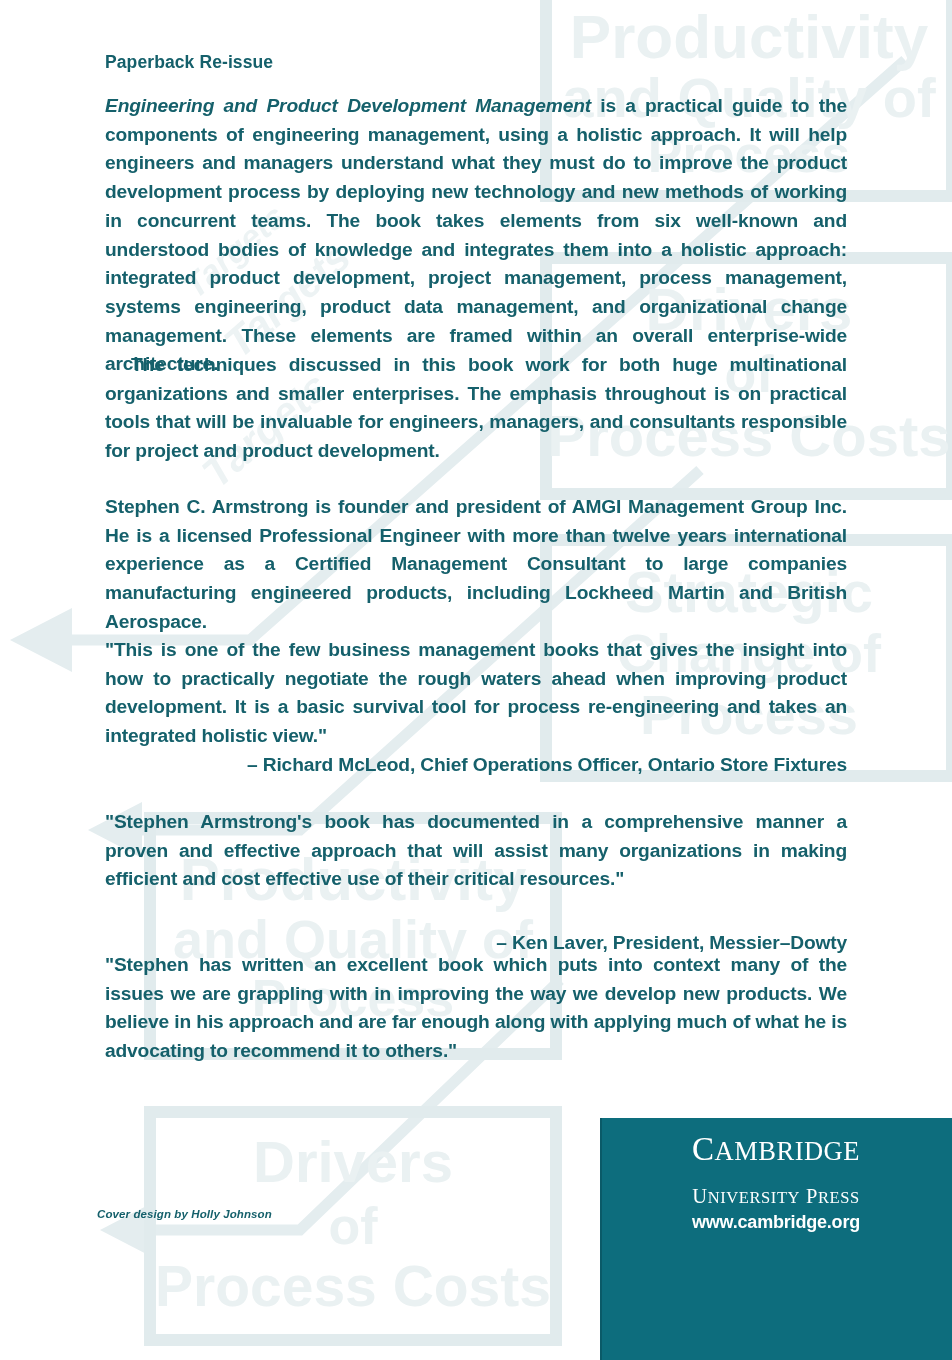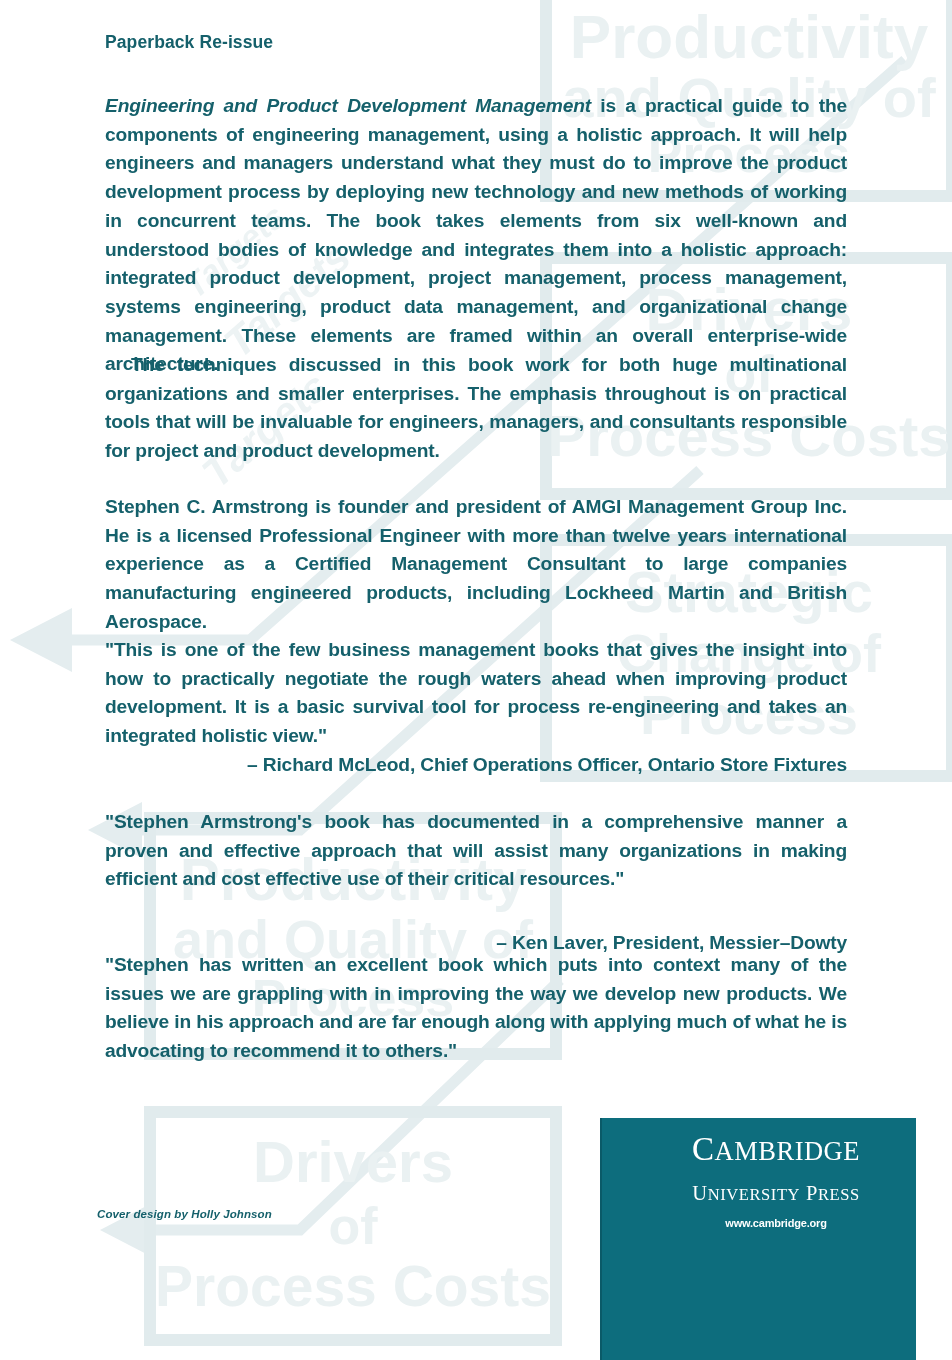--- a/index.html
+++ b/index.html
@@ -77,21 +77,21 @@
     font-weight: bold;
   }
 
   .indent-first { text-indent: 26px; }
 
   
   #cambridge-panel {
     position: absolute;
     left: 600px;
     top: 1118px;
-    width: 316px;
+    width: 352px;
     height: 242px;
     background: #0d6d7d;
     z-index: 3;
   }
   #cambridge-panel::before {
     content: "";
     position: absolute;
     left: 0; top: 0;
     width: 2px; height: 242px;
     background: #0a5a68;
@@ -110,31 +110,31 @@
     line-height: 34px;
     letter-spacing: 0.5px;
     font-weight: normal;
     display: block;
   }
   .cup-name .cap { font-size: 33px; }
   .cup-name .sc { font-size: 26.5px; }
   .cup-sub {
     font-family: "Liberation Serif", serif;
     font-size: 20.5px;
-    line-height: 32px;
+    line-height: 24px;
     letter-spacing: 0.6px;
     display: block;
-    margin-top: 9px;
+    margin-top: 16px;
   }
   .cup-sub .cap { font-size: 20.5px; }
   .cup-sub .sc { font-size: 16.5px; }
   .cup-url {
     font-family: "Liberation Sans", sans-serif;
     font-weight: bold;
-    font-size: 11px;
+    font-size: 18px;
     line-height: 19px;
     display: block;
     margin-top: 3px;
     letter-spacing: -0.2px;
   }
 </style>
 </head>
 <body>
 
 <svg id="bg-art" viewBox="0 0 952 1360">
@@ -182,21 +182,21 @@
   <text class="wm-txt" x="353" y="1244" font-size="52" text-anchor="middle">of</text>
   <text class="wm-txt" x="353" y="1306" font-size="57" text-anchor="middle">Process Costs</text>
 
   <text class="wm-diag" x="240" y="360" font-size="42" transform="rotate(-41 240 360)">Targets</text>
   <text class="wm-diag" x="218" y="490" font-size="42" transform="rotate(-41 218 490)">Targets</text>
   <text class="wm-diag" x="196" y="300" font-size="34" transform="rotate(-41 196 300)">Targets</text>
 </svg>
 
 <div id="content">
 
-  <div class="heading" style="top:32px;text-align:center;">Paperback Re-issue</div>
+  <div class="heading" style="top:52px;text-align:center;">Paperback Re-issue</div>
 
   <div class="blurb" style="top:92px;">
     <em class="title-em">Engineering and Product Development Management</em><span> is a practical guide to the components of engineering management, using a holistic approach. It will help engineers and managers understand what they must do to improve the product development process by deploying new technology and new methods of working in concurrent teams. The book takes elements from six well-known and understood bodies of knowledge and integrates them into a holistic approach: integrated product development, project management, process management, systems engineering, product data management, and organizational change management. These elements are framed within an overall enterprise-wide architecture.</span>
   </div>
 
   <div class="blurb" style="top:493px;">Stephen C. Armstrong is founder and president of AMGI Management Group Inc. He is a licensed Professional Engineer with more than twelve years international experience as a Certified Management Consultant to large companies manufacturing engineered products, including  Lockheed Martin and British Aerospace.</div>
 
   <div class="blurb indent-first" style="top:351px;">The techniques discussed in this book work for both huge multinational organizations and smaller enterprises.  The emphasis throughout is on practical tools that will be invaluable for engineers, managers, and consultants responsible for project and product development.</div>
 
   <div class="blurb" style="top:636px;">"This is one of the few business management books that gives the insight into how to practically negotiate the rough waters ahead when improving product development. It is a basic survival tool for process re-engineering and takes an integrated holistic view."</div>

